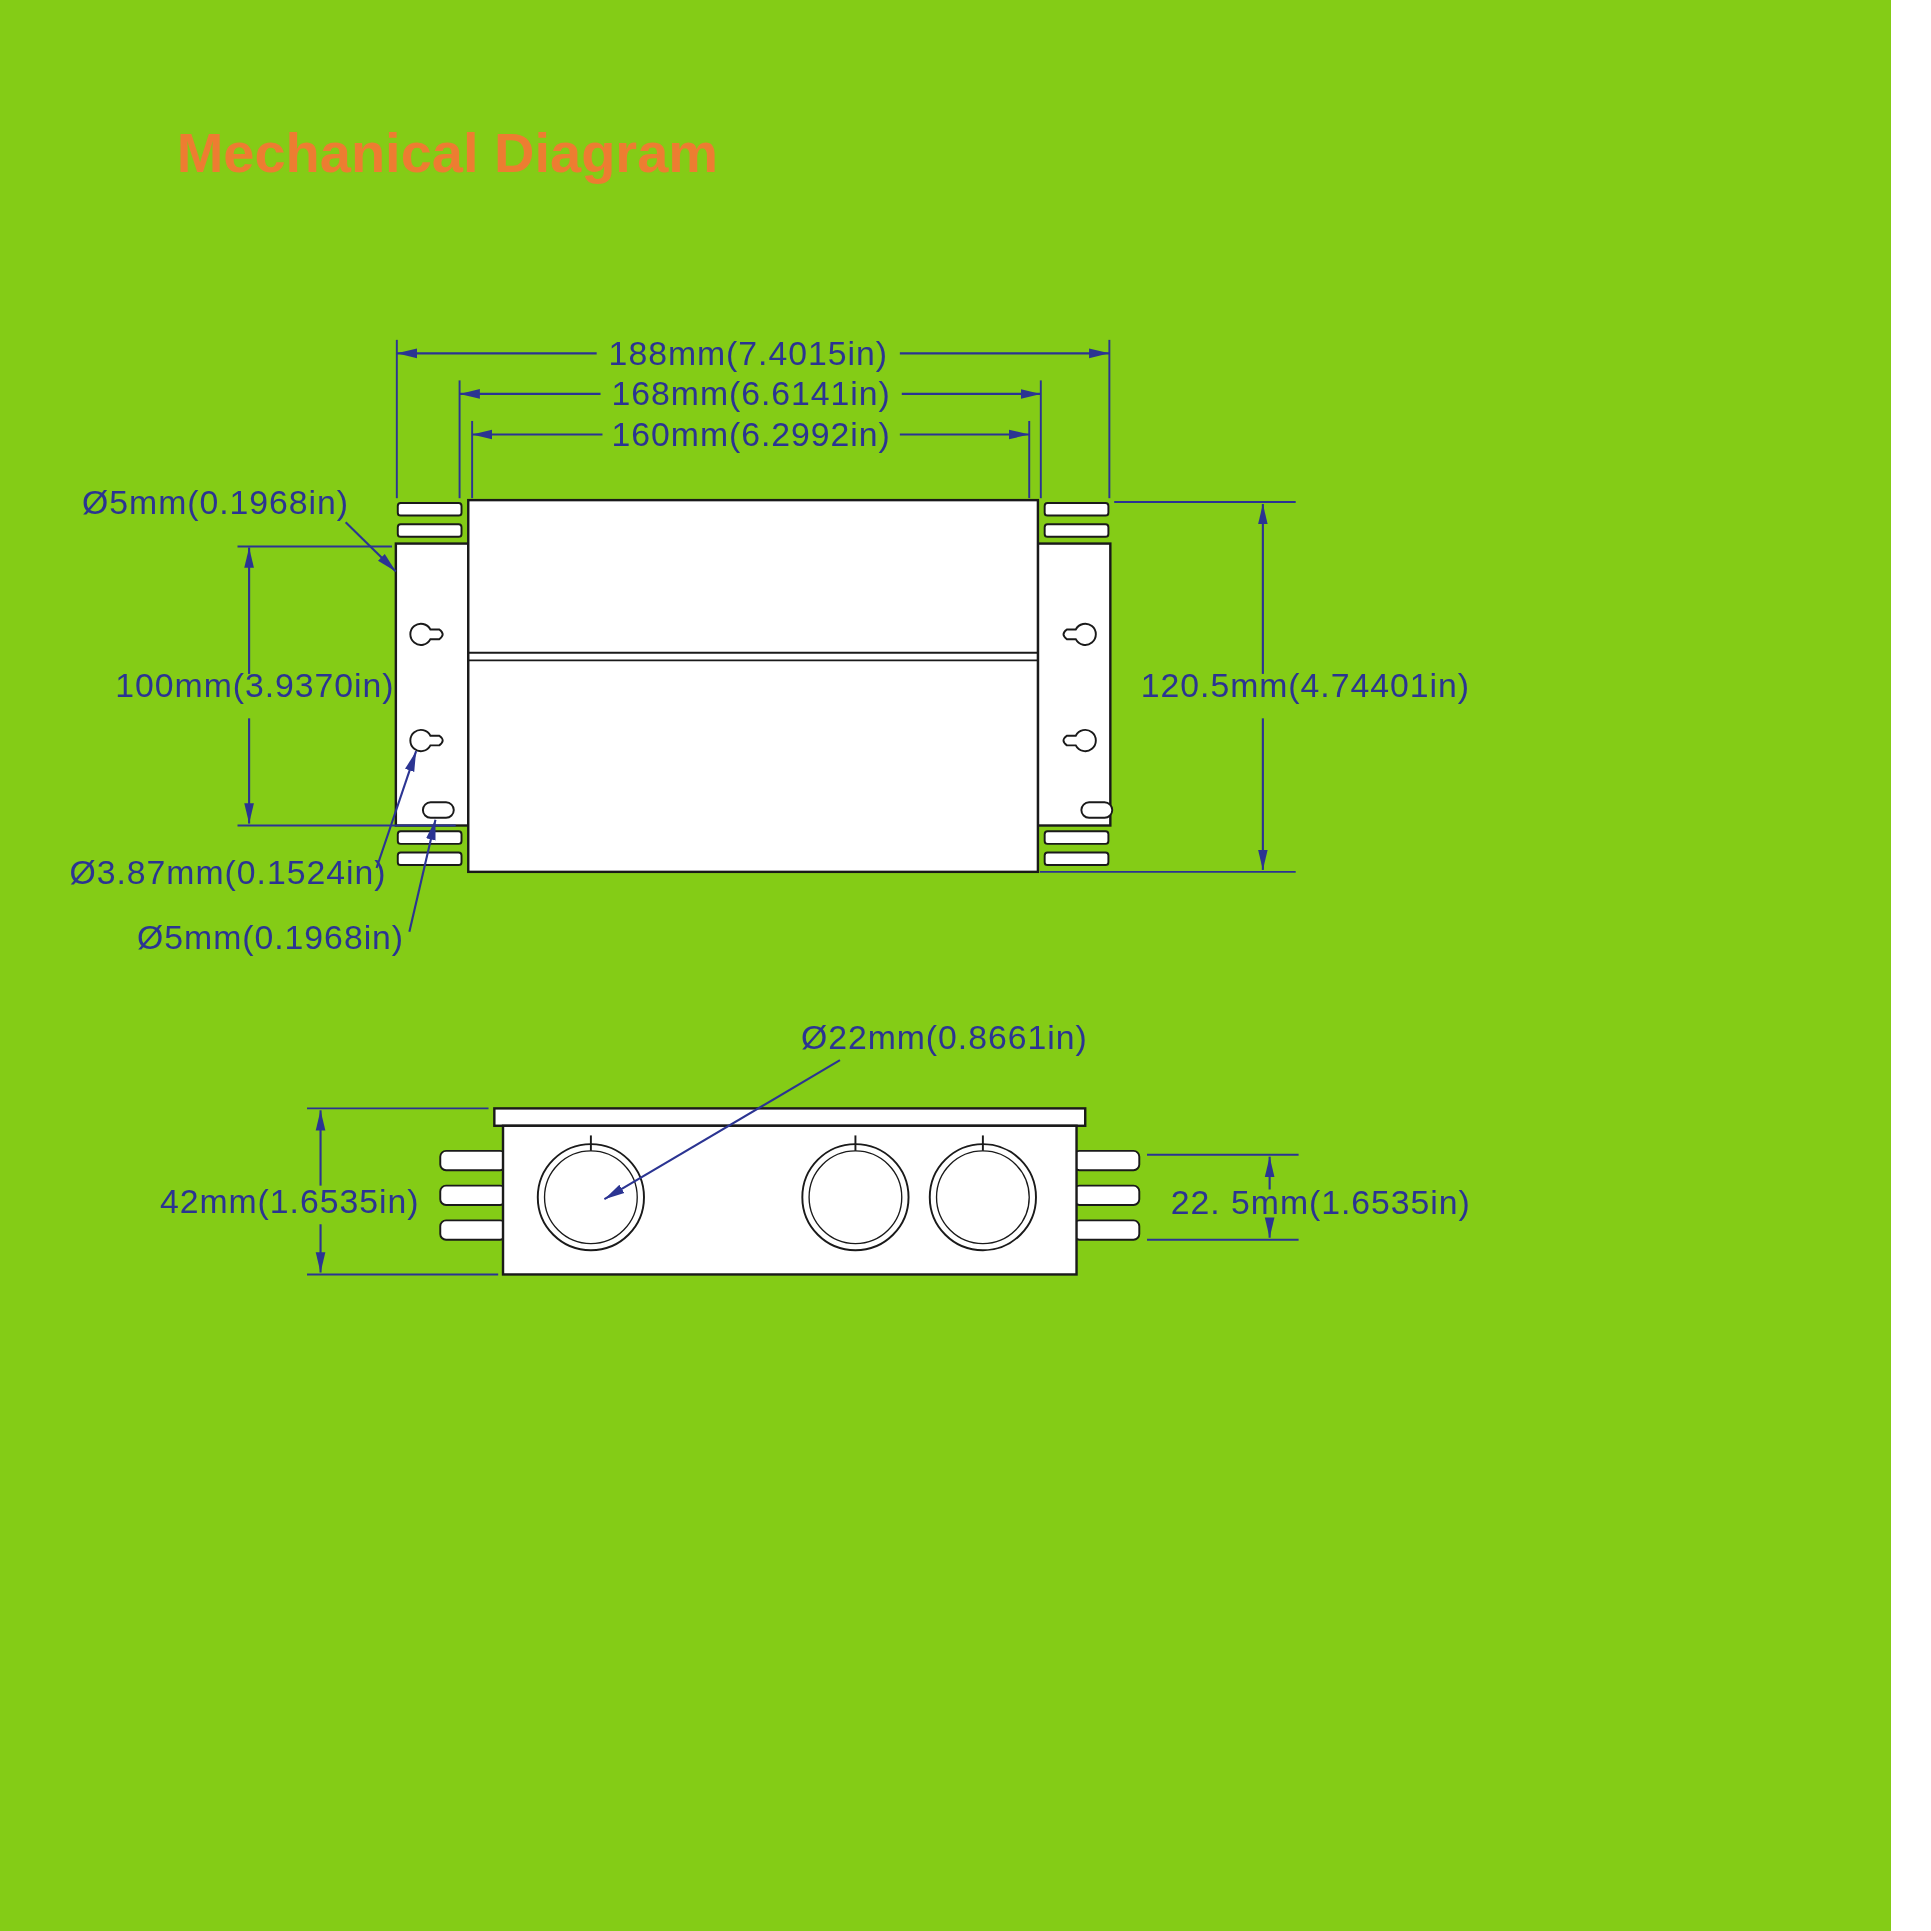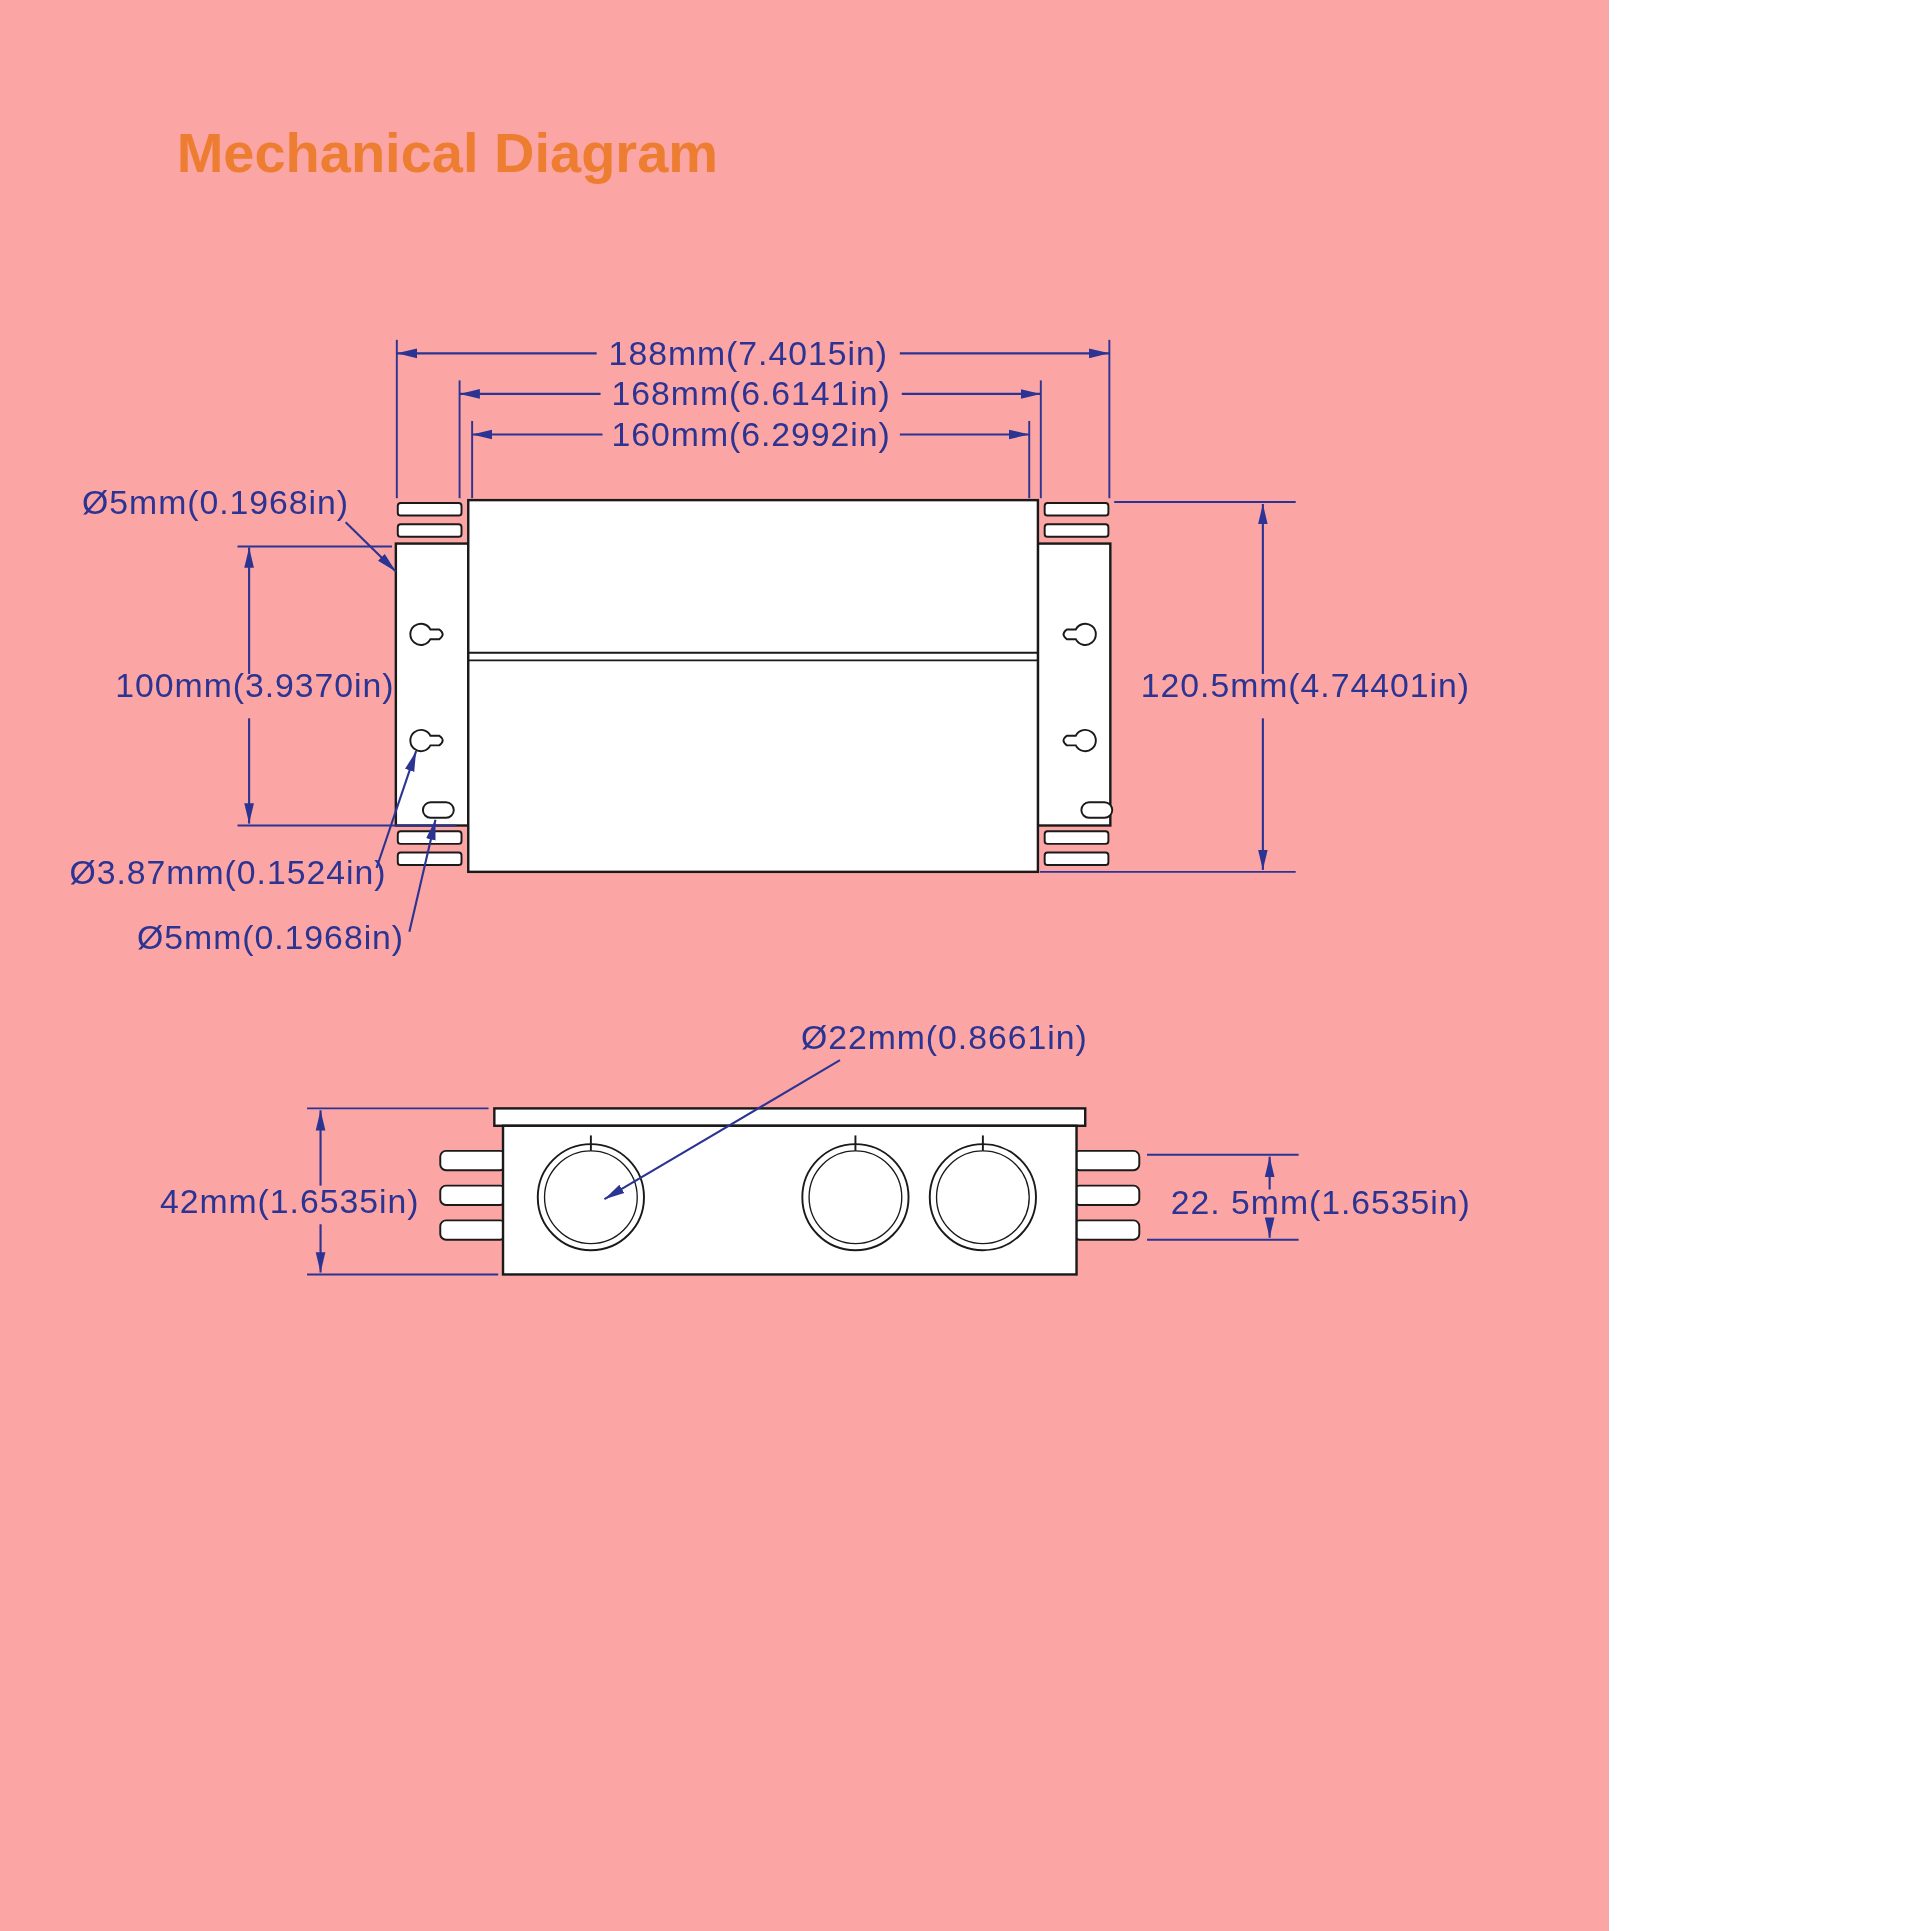--- a/index.html
+++ b/index.html
@@ -1,16 +1,16 @@
 <!DOCTYPE html>
 <html><head>
 <meta charset="utf-8">
 <style>
   html,body{margin:0;padding:0;background:#ffffff;}
-  .page{position:relative;width:1609px;height:1931px;background:#fca5a5;overflow:hidden;}
+  .page{position:relative;width:1891px;height:1931px;background:#84cc16;overflow:hidden;}
   svg{display:block;}
   .outline{fill:#ffffff;stroke:#1a1a1a;stroke-width:2.5;stroke-linejoin:miter;}
   .detail{fill:#ffffff;stroke:#1a1a1a;stroke-width:2;}
   .seam{stroke:#1a1a1a;stroke-width:2;fill:none;}
   .ring{fill:none;stroke:#1a1a1a;stroke-width:2;}
   .ring2{fill:none;stroke:#1a1a1a;stroke-width:1.4;}
   .tick{stroke:#1a1a1a;stroke-width:2;}
   .dim{stroke:#2B3492;stroke-width:2.2;fill:none;}
   .ext{stroke:#2B3492;stroke-width:2;fill:none;}
   .dimtext{fill:#2B3492;font-family:"Liberation Sans",sans-serif;font-size:35px;letter-spacing:1px;}

